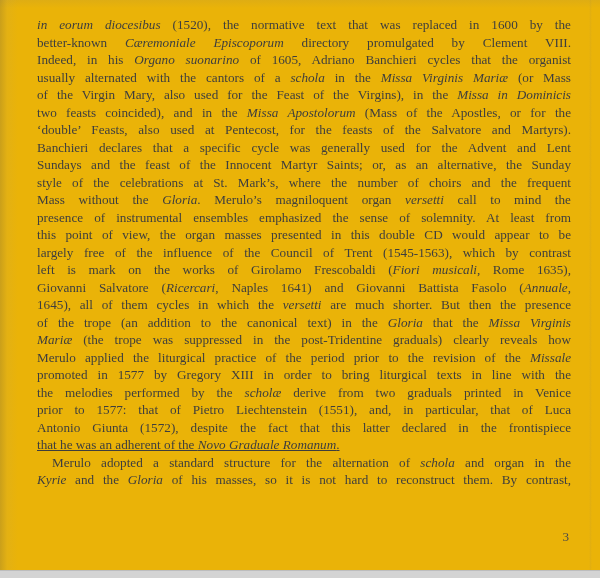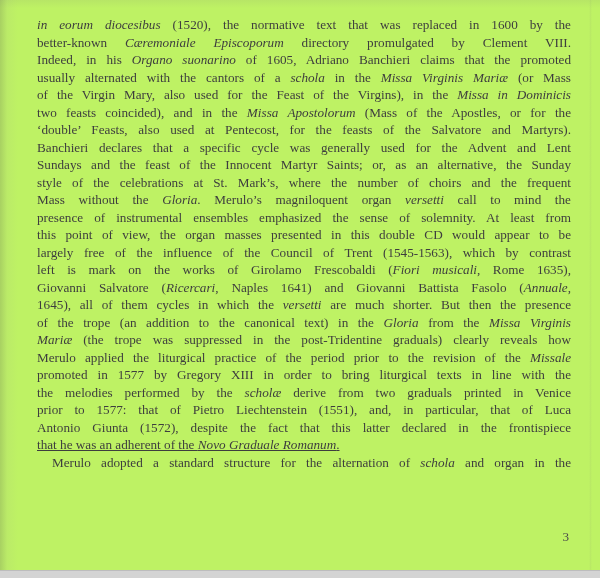--- a/index.html
+++ b/index.html
@@ -4,21 +4,21 @@
 <style>
   html, body {
     margin: 0;
     padding: 0;
     background: #ffffff;
   }
   .page {
     position: relative;
     width: 600px;
     height: 578px;
-    background: #bef264;
+    background: #eab308;
     overflow: hidden;
     font-family: "Liberation Serif", "DejaVu Serif", serif;
   }
   
   .edge-left {
     position: absolute;
     left: 0; top: 0; bottom: 0;
     width: 18px;
     background: linear-gradient(to right, rgba(90,90,90,0.22), rgba(150,150,150,0.08) 40%, rgba(0,0,0,0) 100%);
     pointer-events: none;
@@ -84,42 +84,43 @@
 <body>
 
 <div class="page">
   <div class="edge-top"></div>
   <div class="edge-left"></div>
   <div class="edge-right"></div>
 
   <div class="text-block">
       <div class="line"><span class="it">in eorum diocesibus</span><span> (1520), the normative text that was replaced in 1600 by the</span></div>
       <div class="line"><span>better-known </span><span class="it">Cæremoniale Episcoporum</span><span> directory promulgated by Clement VIII.</span></div>
-      <div class="line"><span>Indeed, in his </span><span class="it">Organo suonarino</span><span> of 1605, Adriano Banchieri claims that the promoted</span></div>
+      <div class="line"><span>Indeed, in his </span><span class="it">Organo suonarino</span><span> of 1605, Adriano Banchieri cycles that the organist</span></div>
       <div class="line"><span>usually alternated with the cantors of a </span><span class="it">schola</span><span> in the </span><span class="it">Missa Virginis Mariæ</span><span> (or Mass</span></div>
       <div class="line"><span>of the Virgin Mary, also used for the Feast of the Virgins), in the </span><span class="it">Missa in Dominicis</span></div>
       <div class="line"><span>two feasts coincided), and in the </span><span class="it">Missa Apostolorum</span><span> (Mass of the Apostles, or for the</span></div>
       <div class="line"><span>‘double’ Feasts, also used at Pentecost, for the feasts of the Salvatore and Martyrs).</span></div>
       <div class="line"><span>Banchieri declares that a specific cycle was generally used for the Advent and Lent</span></div>
       <div class="line"><span>Sundays and the feast of the Innocent Martyr Saints; or, as an alternative, the Sunday</span></div>
       <div class="line"><span>style of the celebrations at St. Mark’s, where the number of choirs and the frequent</span></div>
       <div class="line"><span>Mass without the </span><span class="it">Gloria</span><span>. Merulo’s magniloquent organ </span><span class="it">versetti</span><span> call to mind the</span></div>
       <div class="line"><span>presence of instrumental ensembles emphasized the sense of solemnity. At least from</span></div>
       <div class="line"><span>this point of view, the organ masses presented in this double CD would appear to be</span></div>
       <div class="line"><span>largely free of the influence of the Council of Trent (1545-1563), which by contrast</span></div>
       <div class="line"><span>left is mark on the works of Girolamo Frescobaldi (</span><span class="it">Fiori musicali</span><span>, Rome 1635),</span></div>
       <div class="line"><span>Giovanni Salvatore (</span><span class="it">Ricercari</span><span>, Naples 1641) and Giovanni Battista Fasolo (</span><span class="it">Annuale</span><span>,</span></div>
       <div class="line"><span>1645), all of them cycles in which the </span><span class="it">versetti</span><span> are much shorter. But then the presence</span></div>
-      <div class="line"><span>of the trope (an addition to the canonical text) in the </span><span class="it">Gloria</span><span> from the </span><span class="it">Missa Virginis</span></div>
+      <div class="line"><span>of the trope (an addition to the canonical text) in the </span><span class="it">Gloria</span><span> that the </span><span class="it">Missa Virginis</span></div>
       <div class="line"><span class="it">Mariæ</span><span> (the trope was suppressed in the post-Tridentine graduals) clearly reveals how</span></div>
       <div class="line"><span>Merulo applied the liturgical practice of the period prior to the revision of the </span><span class="it">Missale</span></div>
       <div class="line"><span>promoted in 1577 by Gregory XIII in order to bring liturgical texts in line with the</span></div>
       <div class="line"><span>the melodies performed by the </span><span class="it">scholæ</span><span> derive from two graduals printed in Venice</span></div>
       <div class="line"><span>prior to 1577: that of Pietro Liechtenstein (1551), and, in particular, that of Luca</span></div>
       <div class="line"><span>Antonio Giunta (1572), despite the fact that this latter declared in the frontispiece</span></div>
       <div class="line no-just"><span>that he was an adherent of the </span><span class="it">Novo Graduale Romanum</span><span>.</span></div>
       <div class="line indent"><span>Merulo adopted a standard structure for the alternation of </span><span class="it">schola</span><span> and organ in the</span></div>
+      <div class="line"><span class="it">Kyrie</span><span> and the </span><span class="it">Gloria</span><span> of his masses, so it is not hard to reconstruct them. By contrast,</span></div>
     </div>
 
   <div class="page-number">3</div>
 
   <div class="edge-bottom"></div>
 </div>
 
 </body></html>

